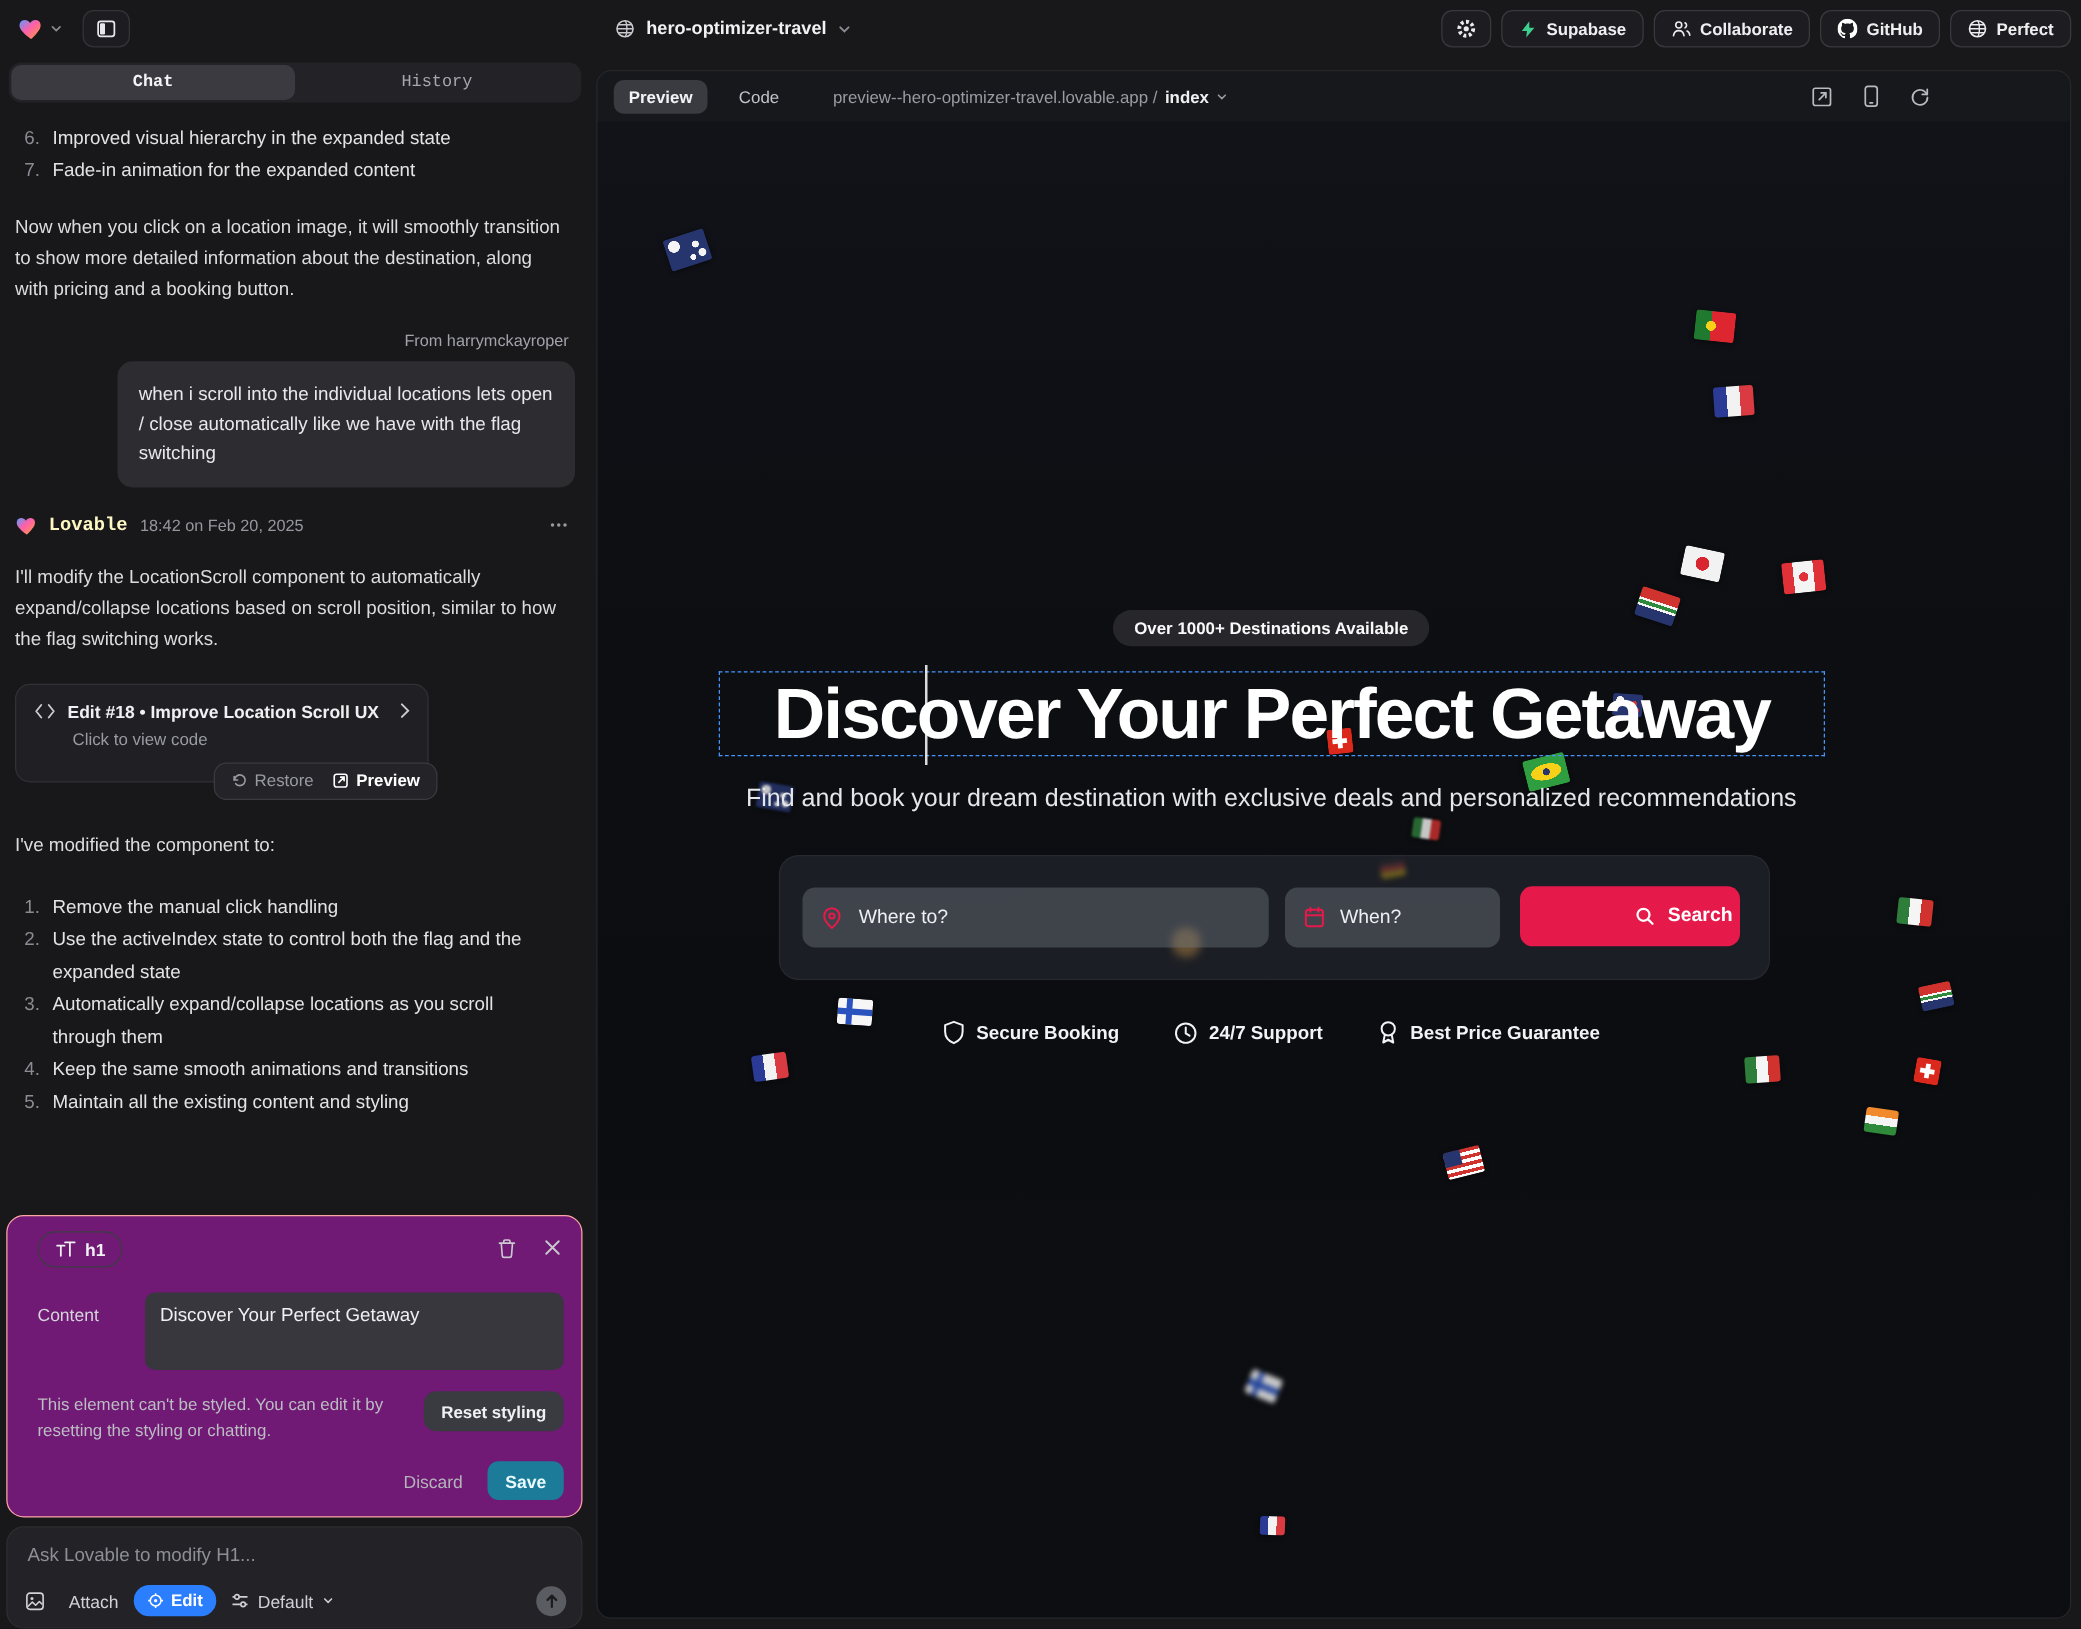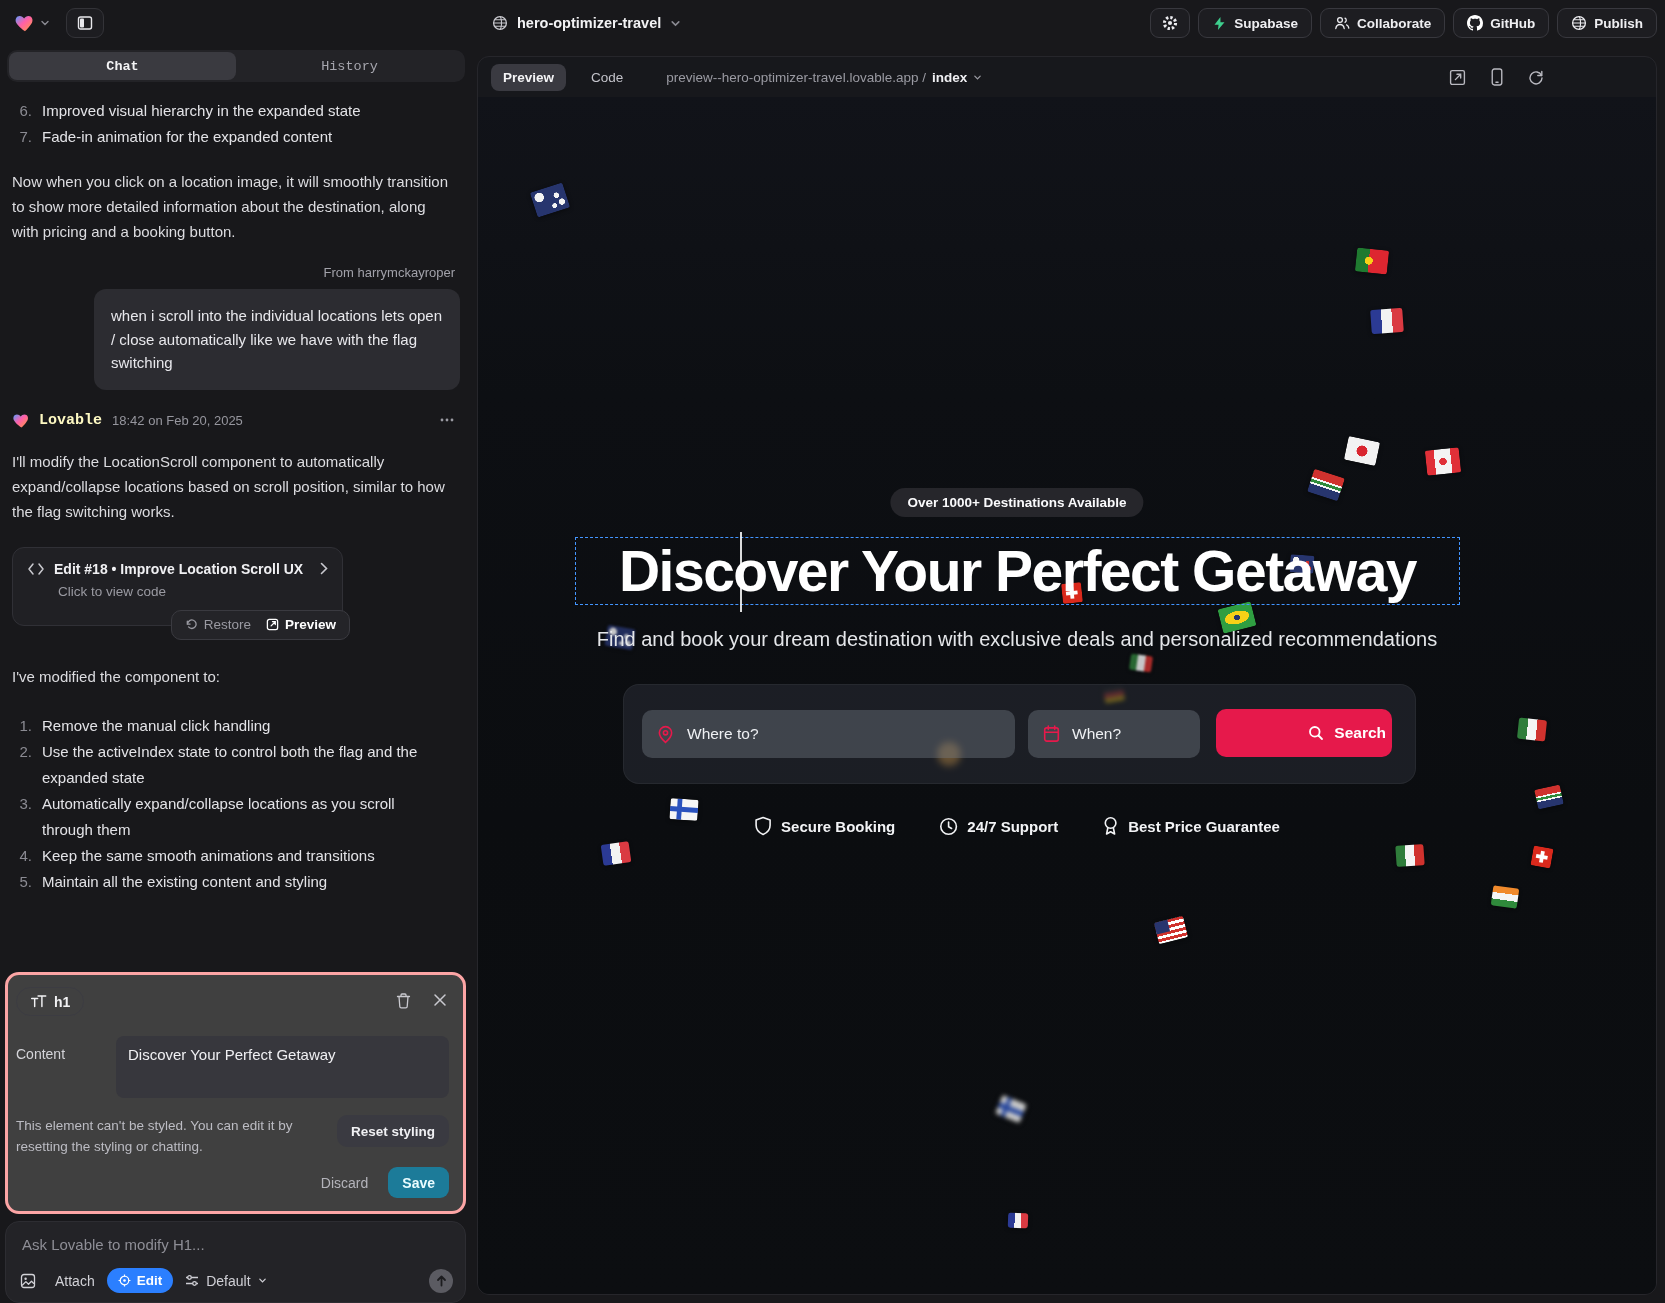--- a/index.html
+++ b/index.html
@@ -41,25 +41,25 @@
   .edit-sub{margin:7px 0 0 31px;font-size:13.5px;color:#9a9aa2;}
   .rp-pill{position:absolute;right:-8px;bottom:-15px;height:30px;background:#242428;border:1px solid #3a3a40;border-radius:10px;display:flex;gap:15px;padding:0 13px;}
   .rp-item{display:flex;align-items:center;gap:6px;font-size:13.5px;cursor:pointer;}
   .rp-item.restore{color:#9a9aa2;}
   .rp-item.preview{color:#fff;font-weight:700;}
   .steps{margin-top:24px;}
   .steps .numrow{margin-bottom:0;}
   .steps .numrow .t{max-width:398px;}
 
   
-  .editor-panel{margin:6px 6px 0 5px;background:#404040;border:3px solid #fca5a5;border-radius:14px;padding:12px 14px 14px 8px;height:242px;position:relative;}
+  .editor-panel{margin:6px 6px 0 5px;background:#701a75;border:1px solid #fca5a5;border-radius:14px;padding:12px 14px 14px 24px;height:242px;position:relative;}
   .tag-badge{display:inline-flex;align-items:center;gap:7px;height:29px;padding:0 13px;border:1px solid #3c3c42;border-radius:999px;font-size:14px;font-weight:600;color:#f2f2f4;}
   .ep-icons{position:absolute;top:18px;right:16px;display:flex;gap:22px;color:#c9c9cf;}
   .ep-icons .ico{cursor:pointer;}
-  .content-row{display:flex;margin-top:20px;gap:28px;}
+  .content-row{display:flex;margin-top:20px;gap:14px;}
   .content-label{font-size:14px;color:#d4d4d9;padding-top:10px;width:72px;}
   .content-box{flex:1;background:#37373d;border-radius:8px;min-height:62px;padding:10px 12px;font-size:15px;color:#f0f0f3;cursor:text;}
   .note-row{display:flex;margin-top:17px;align-items:flex-start;}
   .note-text{font-size:13.5px;line-height:21px;color:#bcbcc3;max-width:300px;}
   .reset-btn{margin-left:auto;height:32px;padding:0 14px;background:#3a3a41;border-radius:10px;border:none;color:#f0f0f3;font-size:13.5px;font-weight:600;cursor:pointer;}
   .ep-actions{position:absolute;right:14px;bottom:13px;display:flex;align-items:center;gap:20px;}
   .discard-btn{font-size:14px;color:#b4b4bb;cursor:pointer;}
   .save-btn{height:31px;padding:0 14px;border:none;border-radius:9px;background:#1c7b99;color:#eafcff;font-size:14px;font-weight:600;cursor:pointer;}
 
   
@@ -177,21 +177,21 @@
         <svg width="16" height="16" viewBox="0 0 16 16">
             <path fill="#fff" d="M8 0C3.58 0 0 3.58 0 8c0 3.54 2.29 6.53 5.47 7.59.4.07.55-.17.55-.38 0-.19-.01-.82-.01-1.49-2.01.37-2.53-.49-2.69-.94-.09-.23-.48-.94-.82-1.13-.28-.15-.68-.52-.01-.53.63-.01 1.08.58 1.23.82.72 1.21 1.87.87 2.33.66.07-.52.28-.87.51-1.07-1.78-.2-3.64-.89-3.64-3.95 0-.87.31-1.59.82-2.15-.08-.2-.36-1.02.08-2.12 0 0 .67-.21 2.2.82.64-.18 1.32-.27 2-.27s1.36.09 2 .27c1.53-1.04 2.2-.82 2.2-.82.44 1.1.16 1.92.08 2.12.51.56.82 1.27.82 2.15 0 3.07-1.87 3.75-3.65 3.95.29.25.54.73.54 1.48 0 1.07-.01 1.93-.01 2.2 0 .21.15.46.55.38A8.01 8.01 0 0 0 16 8c0-4.42-3.58-8-8-8z"></path>
           </svg>
         <span>GitHub</span>
       </div>
       <div class="tb-btn">
         <svg width="16" height="16" viewBox="0 0 16 16">
             <circle cx="8" cy="8" r="6.4" fill="none" stroke="#ececf0" stroke-width="1.3"></circle>
             <path d="M8 1.6c2 1.8 2 11 0 12.8M1.8 8h12.4M2.6 4.8h10.8M2.6 11.2h10.8" stroke="#ececf0" stroke-width="1.1" fill="none"></path>
           </svg>
-        <span>Publish</span>
+        <span>Perfect</span>
       </div>
     </div>
   </div>
 
   <div class="sidebar">
     <div class="tabs">
       <div class="tab active">Chat</div>
       <div class="tab">History</div>
     </div>
 

